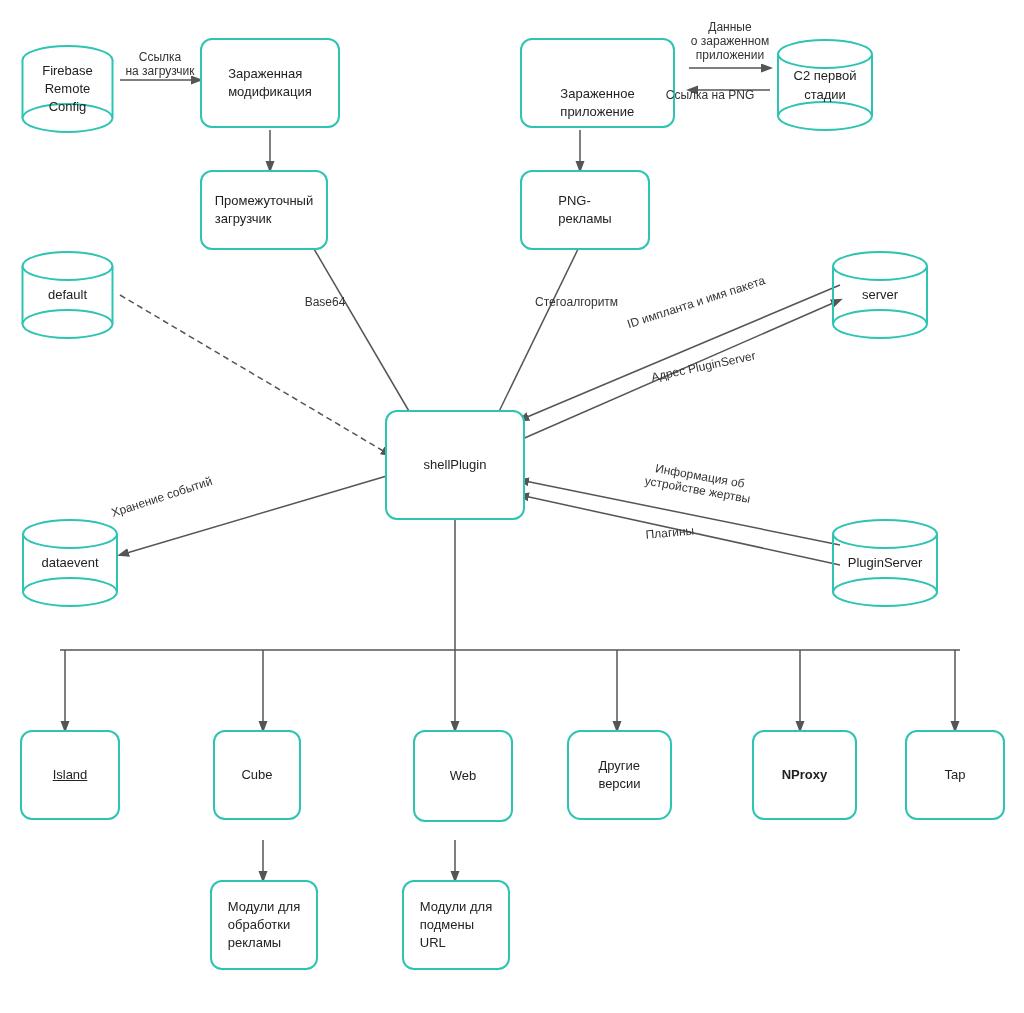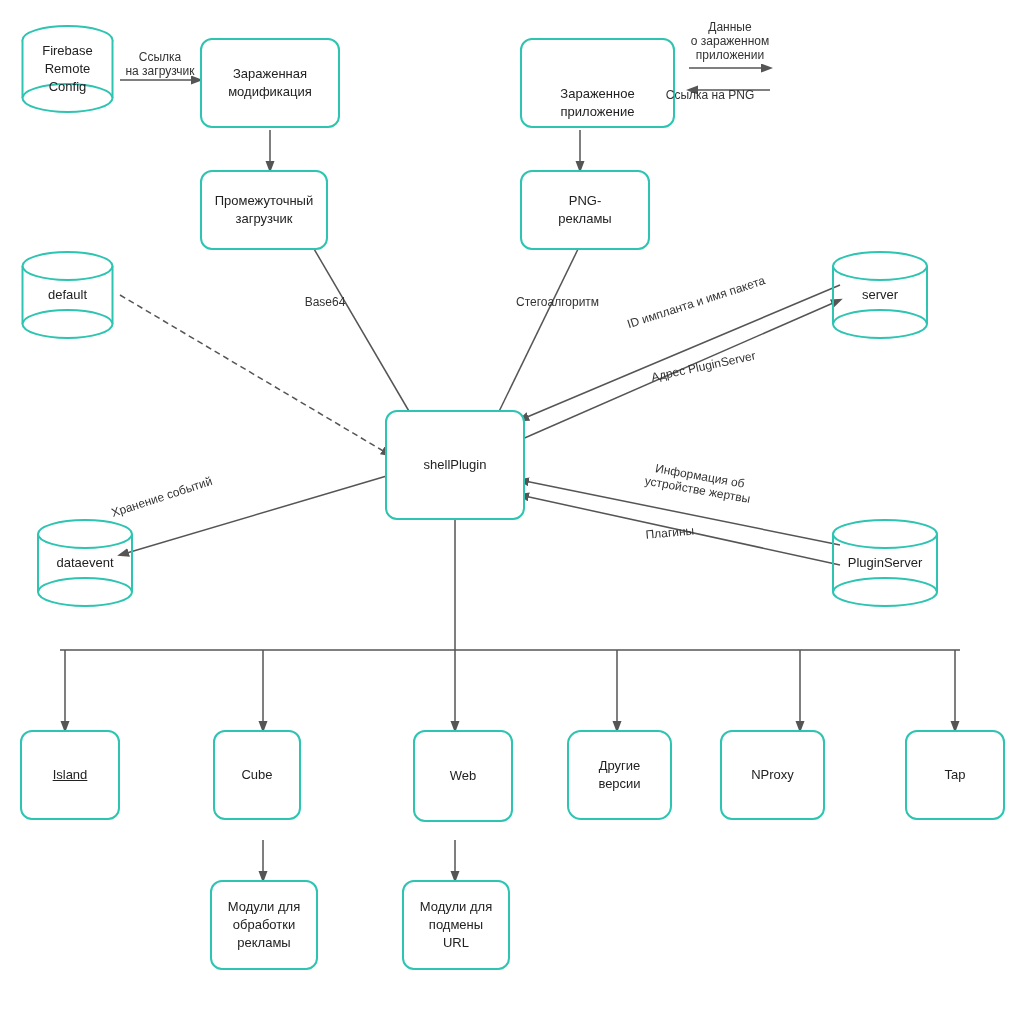--- a/index.html
+++ b/index.html
@@ -20,21 +20,21 @@
     }
     
     .box {
       position: absolute;
       border: 2px solid #2dc4b2;
       border-radius: 12px;
       background: #fff;
       display: flex;
       align-items: center;
       justify-content: center;
-      text-align: center;
+      text-align: left;
       line-height: 1.4;
       font-size: 13px;
     }
     
     .cylinder {
       position: absolute;
       display: flex;
       align-items: center;
       justify-content: center;
       text-align: center;
@@ -127,21 +127,21 @@
     <line x1="617" y1="650" x2="617" y2="730" marker-end="url(#arrow)"></line>
     <line x1="800" y1="650" x2="800" y2="730" marker-end="url(#arrow)"></line>
     <line x1="955" y1="650" x2="955" y2="730" marker-end="url(#arrow)"></line>
 
     <line x1="263" y1="840" x2="263" y2="880" marker-end="url(#arrow)"></line>
 
     <line x1="455" y1="840" x2="455" y2="880" marker-end="url(#arrow)"></line>
 
   </svg>
 
-  <div class="cylinder" style="left:20px; top:24px; width:95px; height:90px;justify-content:center;">
+  <div class="cylinder" style="left:20px; top:44px; width:95px; height:90px;justify-content:center;">
     <svg viewBox="0 0 95 90" xmlns="http://www.w3.org/2000/svg">
       <ellipse cx="47.5" cy="16" rx="45" ry="14" fill="#fff" stroke="#2dc4b2" stroke-width="2"></ellipse>
       <rect x="2.5" y="16" width="90" height="58" fill="#fff" stroke-left="#2dc4b2" stroke-right="#2dc4b2" stroke-width="0"></rect>
       <line x1="2.5" y1="16" x2="2.5" y2="74" stroke="#2dc4b2" stroke-width="2"></line>
       <line x1="92.5" y1="16" x2="92.5" y2="74" stroke="#2dc4b2" stroke-width="2"></line>
       <ellipse cx="47.5" cy="74" rx="45" ry="14" fill="#fff" stroke="#2dc4b2" stroke-width="2"></ellipse>
     </svg>
     <span class="cyl-label" style="white-space:pre-line;">Firebase
 Remote
 Config</span>
@@ -175,20 +175,30 @@
   <div class="box" style="left:520px; top:38px; width:155px; height:90px;">
     <span style="white-space:pre-line;margin-top:40px;">Зараженное
 приложение</span>
   </div>
 
   <div class="box" style="left:520px; top:170px; width:130px; height:80px;">
     <span style="white-space:pre-line;">PNG-
 рекламы</span>
   </div>
 
+  <div class="cylinder" style="left:775px; top:38px; width:100px; height:95px;">
+    <svg viewBox="0 0 100 95" xmlns="http://www.w3.org/2000/svg">
+      <ellipse cx="50" cy="16" rx="47" ry="14" fill="#fff" stroke="#2dc4b2" stroke-width="2"></ellipse>
+      <line x1="3" y1="16" x2="3" y2="78" stroke="#2dc4b2" stroke-width="2"></line>
+      <line x1="97" y1="16" x2="97" y2="78" stroke="#2dc4b2" stroke-width="2"></line>
+      <ellipse cx="50" cy="78" rx="47" ry="14" fill="#fff" stroke="#2dc4b2" stroke-width="2"></ellipse>
+    </svg>
+    <span class="cyl-label" style="white-space:pre-line;">C2 первой
+стадии</span>
+  </div>
 
   <div class="arrow-label" style="left:680px; top:20px; width:100px;">
     <span style="white-space:pre-line;">Данные
 о зараженном
 приложении</span>
   </div>
 
   <div class="arrow-label" style="left:655px; top:88px; width:110px;">
     <span>Ссылка на PNG</span>
   </div>
@@ -200,21 +210,21 @@
       <line x1="97" y1="16" x2="97" y2="74" stroke="#2dc4b2" stroke-width="2"></line>
       <ellipse cx="50" cy="74" rx="47" ry="14" fill="#fff" stroke="#2dc4b2" stroke-width="2"></ellipse>
     </svg>
     <span class="cyl-label">server</span>
   </div>
 
   <div class="box" style="left:385px; top:410px; width:140px; height:110px;">
     <span>shellPlugin</span>
   </div>
 
-  <div class="cylinder" style="left:35px; top:518px; width:100px; height:90px;">
+  <div class="cylinder" style="left:20px; top:518px; width:100px; height:90px;">
     <svg viewBox="0 0 100 90" xmlns="http://www.w3.org/2000/svg">
       <ellipse cx="50" cy="16" rx="47" ry="14" fill="#fff" stroke="#2dc4b2" stroke-width="2"></ellipse>
       <line x1="3" y1="16" x2="3" y2="74" stroke="#2dc4b2" stroke-width="2"></line>
       <line x1="97" y1="16" x2="97" y2="74" stroke="#2dc4b2" stroke-width="2"></line>
       <ellipse cx="50" cy="74" rx="47" ry="14" fill="#fff" stroke="#2dc4b2" stroke-width="2"></ellipse>
     </svg>
     <span class="cyl-label">dataevent</span>
   </div>
 
   <div class="cylinder" style="left:830px; top:518px; width:110px; height:90px;">
@@ -224,21 +234,21 @@
       <line x1="107" y1="16" x2="107" y2="74" stroke="#2dc4b2" stroke-width="2"></line>
       <ellipse cx="55" cy="74" rx="52" ry="14" fill="#fff" stroke="#2dc4b2" stroke-width="2"></ellipse>
     </svg>
     <span class="cyl-label">PluginServer</span>
   </div>
 
   <div class="arrow-label" style="left:295px; top:295px; width:60px;">
     <span>Base64</span>
   </div>
 
-  <div class="arrow-label" style="left:516px; top:295px; width:80px;">
+  <div class="arrow-label" style="left:535px; top:295px; width:80px;">
     <span>Стегоалгоритм</span>
   </div>
 
   <div class="arrow-label" style="left:620px; top:320px; width:160px; transform: rotate(-18deg); transform-origin: left center;">
     <span>ID импланта и имя пакета</span>
   </div>
 
   <div class="arrow-label" style="left:630px; top:375px; width:150px; transform: rotate(-12deg); transform-origin: left center;">
     <span>Адрес PluginServer</span>
   </div>
@@ -266,21 +276,21 @@
 
   <div class="box" style="left:405px; top:730px; width:100px; height:92px;margin-left:8px;">
     <span>Web</span>
   </div>
 
   <div class="box" style="left:567px; top:730px; width:105px; height:90px;border-radius:14px;">
     <span style="white-space:pre-line;">Другие
 версии</span>
   </div>
 
-  <div class="box" style="left:720px; top:730px; width:105px; height:90px;">
+  <div class="box" style="left:752px; top:730px; width:105px; height:90px;font-weight:bold;">
     <span>NProxy</span>
   </div>
 
   <div class="box" style="left:905px; top:730px; width:100px; height:90px;">
     <span>Tap</span>
   </div>
 
   <div class="box" style="left:210px; top:880px; width:108px; height:90px;">
     <span style="white-space:pre-line;">Модули для
 обработки

